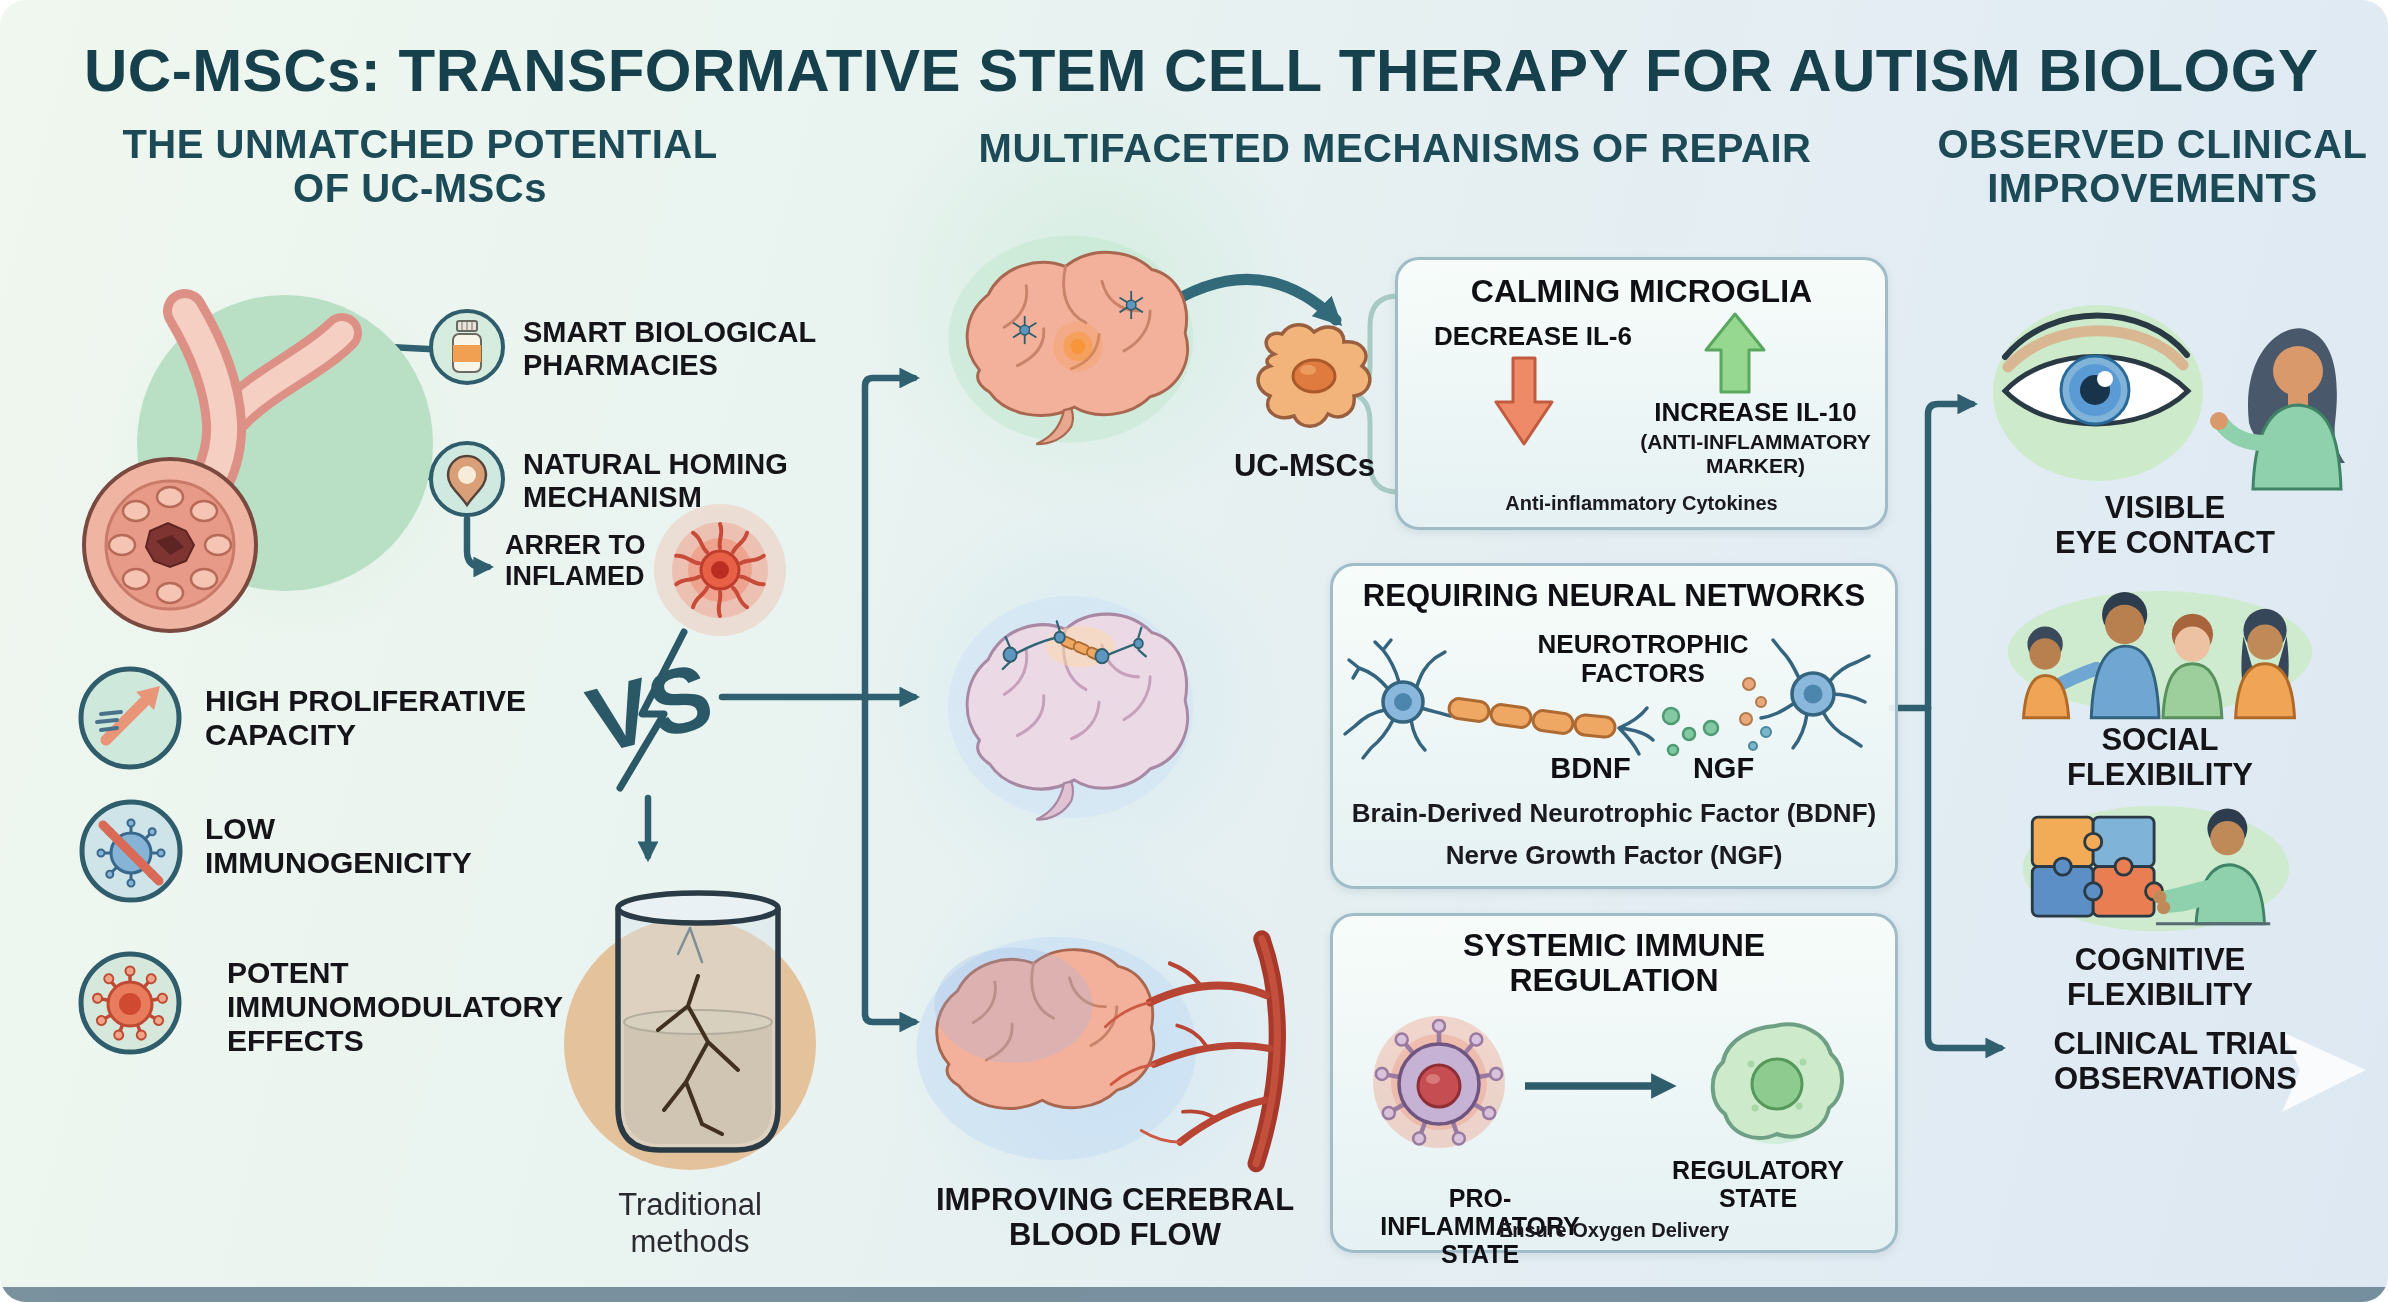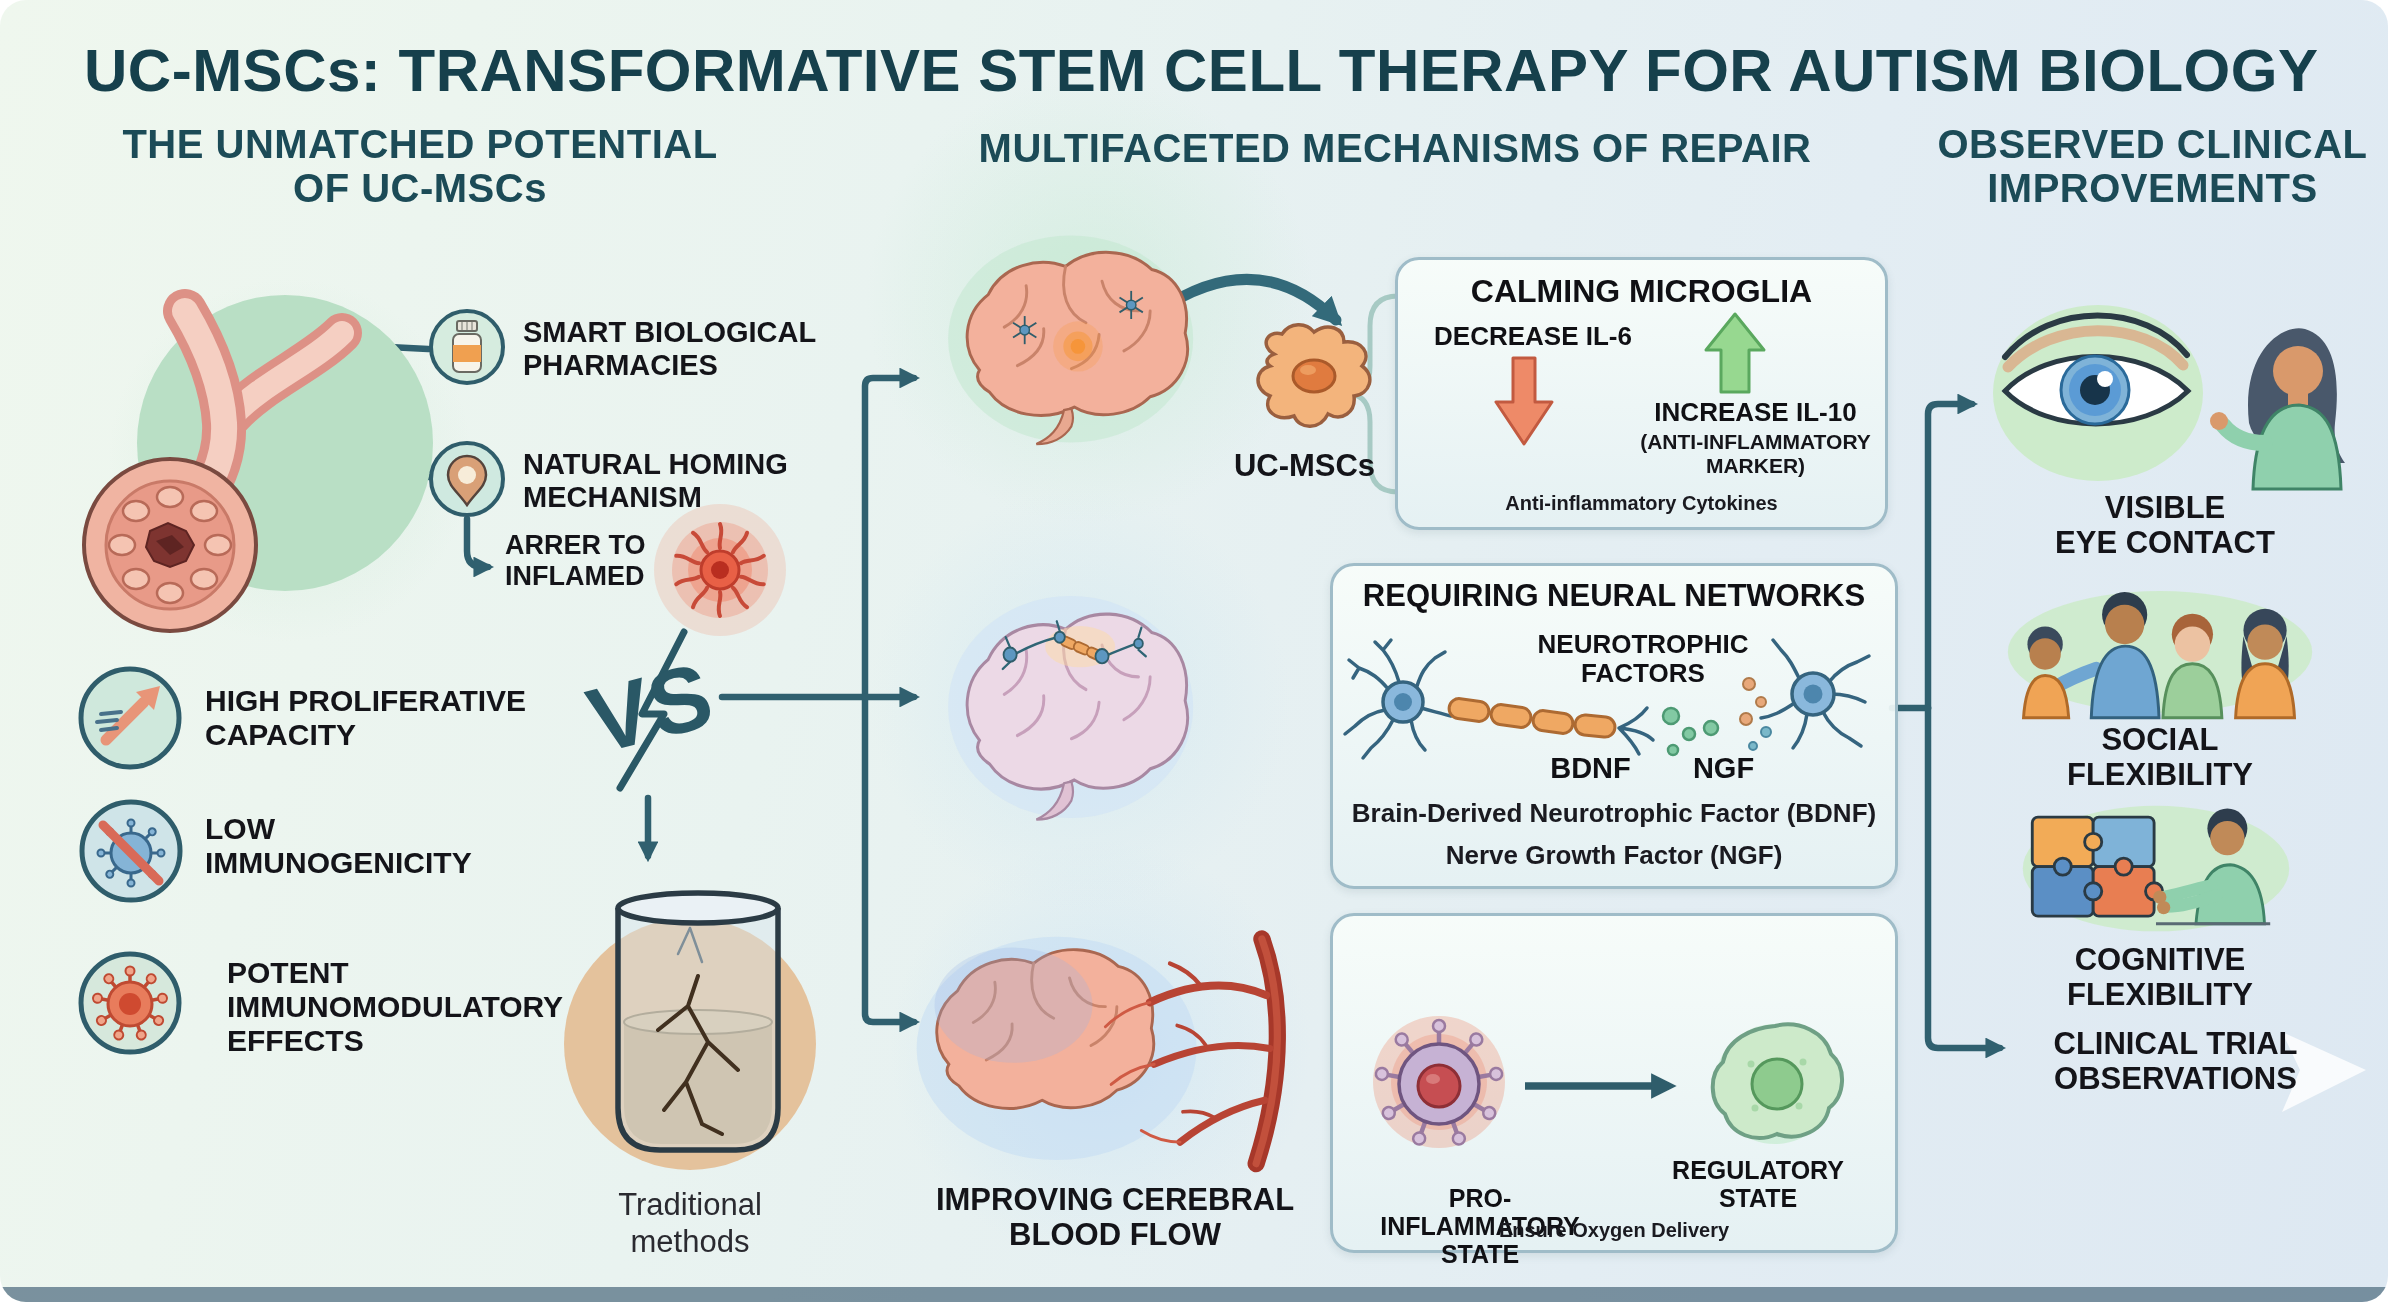--- a/index.html
+++ b/index.html
@@ -437,20 +437,22 @@
     <g stroke="#cf5a44" stroke-width="4" fill="none" stroke-linecap="round">
       <path d="M 330 106 C 304 112 284 124 268 140"></path>
       <path d="M 336 192 C 312 196 292 206 276 220"></path>
       <path d="M 372 300 C 352 300 334 294 318 284"></path>
     </g>
   </svg>
   <div class="abs lbl lbl-c fs31" style="left:915px;top:1182px;width:400px;">IMPROVING CEREBRAL
 BLOOD FLOW</div>
 
   <div class="mbox" style="left:1330px;top:913px;width:562px;height:334px;">
+    <div class="bt" style="top:12px;">SYSTEMIC IMMUNE
+REGULATION</div>
     <svg class="abs" style="left:14px;top:90px;" width="532" height="158" viewBox="0 0 532 158">
       <defs>
         <marker id="ah2" viewBox="0 0 10 10" refX="7" refY="5" markerWidth="3.4" markerHeight="3.4" orient="auto-start-reverse">
           <path d="M0,0 L10,5 L0,10 z" fill="#2f5d6b"></path>
         </marker>
       </defs>
       <circle cx="92" cy="76" r="66" fill="rgba(236,106,72,.25)"></circle>
       <circle cx="92" cy="76" r="48" fill="rgba(236,106,72,.22)"></circle>
       <g>
         <g transform="rotate(0 92 78)">

